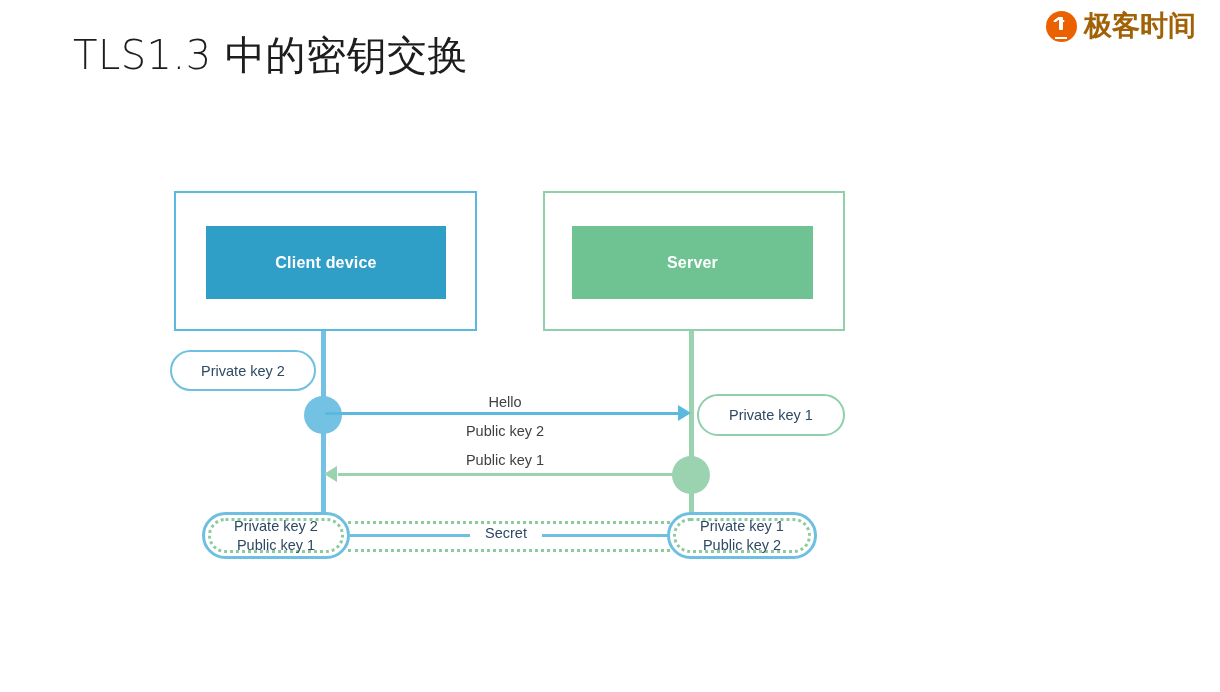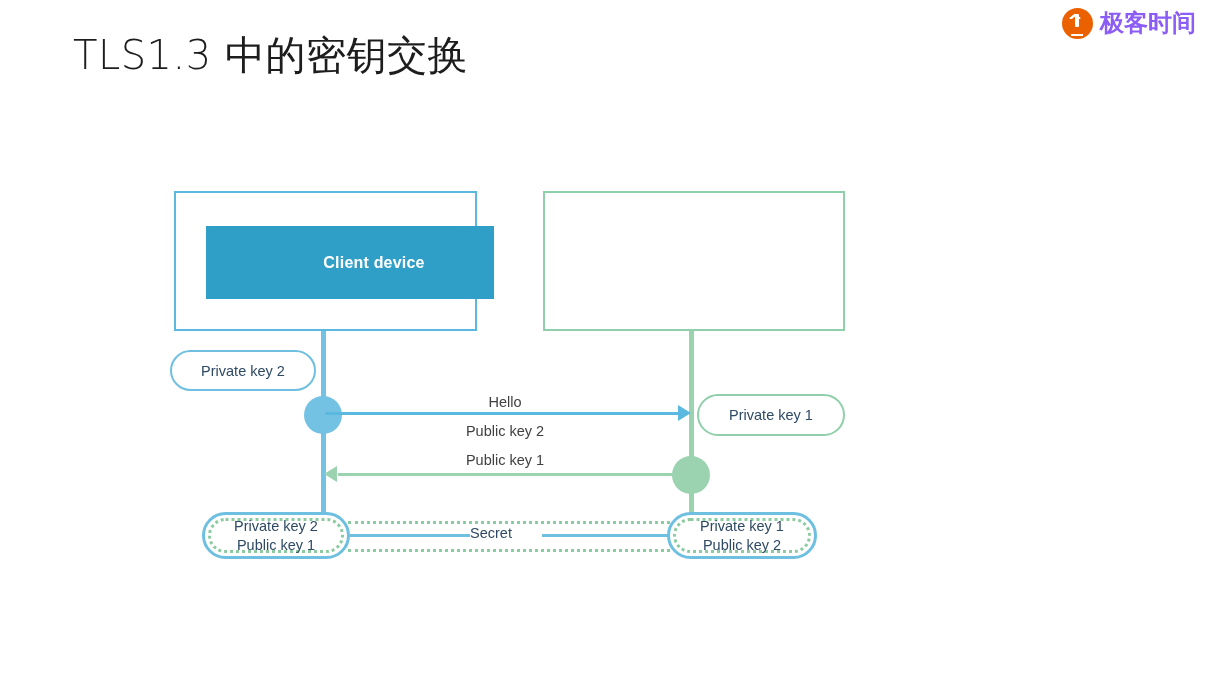--- a/index.html
+++ b/index.html
@@ -73,23 +73,23 @@
     position: absolute;
     left: 9px;
     bottom: 3px;
     width: 12px;
     height: 5px;
     background: #eb6100;
     border-radius: 50% 50% 0 0;
     box-shadow: 0 -2px 0 0 #ffffff inset;
   }
   #brand-text {
-    font-size: 24px;
+    font-size: 28px;
     font-weight: 700;
-    color: #8b5cf6;
+    color: #a16207;
     letter-spacing: 0px;
     font-family: "DejaVu Sans", "Liberation Sans", sans-serif;
   }
 
   
   #diagram {
     position: absolute;
     left: 0;
     top: 0;
     width: 1220px;
@@ -116,21 +116,20 @@
     align-items: center;
     justify-content: center;
     color: #ffffff;
     font-size: 16px;
     font-weight: bold;
     letter-spacing: 0.2px;
   }
   #client-chip {
     left: 206px; top: 226px; width: 240px; height: 73px;
     background: #2F9FC8;
-    padding-left: 48px;
   }
   #server-chip {
     left: 572px; top: 226px; width: 241px; height: 73px;
     background: #6FC392;
   }
 
   
   .lifeline {
     position: absolute;
     width: 5px;
@@ -270,21 +269,21 @@
     position: absolute;
     height: 3px;
     top: 534px;
     background: #6FC0E0;
   }
   #secret-solid-left  { left: 350px; width: 120px; }
   #secret-solid-right { left: 542px; width: 128px; }
   #label-secret {
     position: absolute;
     left: 470px; top: 525px; width: 72px;
-    text-align: left;
+    text-align: center;
     font-size: 14.5px;
     color: #2E4964;
     white-space: nowrap;
   }
 </style>
 </head>
 <body>
 
 <div id="slide-title">TLS1.3 中的密钥交换</div>
 
@@ -294,20 +293,21 @@
     </span>
   <span id="brand-text">极客时间</span>
 </div>
 
 <div id="diagram">
 
   <div id="client-frame" class="node-frame"></div>
   <div id="client-chip" class="node-chip">Client device</div>
 
   <div id="server-frame" class="node-frame"></div>
+  <div id="server-chip" class="node-chip">Server</div>
 
   <div id="client-lifeline" class="lifeline"></div>
   <div id="server-lifeline" class="lifeline"></div>
 
   <div id="client-dot" class="dot"></div>
   <div id="server-dot" class="dot"></div>
 
   <div id="pill-private2" class="pill">Private key 2</div>
   <div id="pill-private1" class="pill">Private key 1</div>
 

